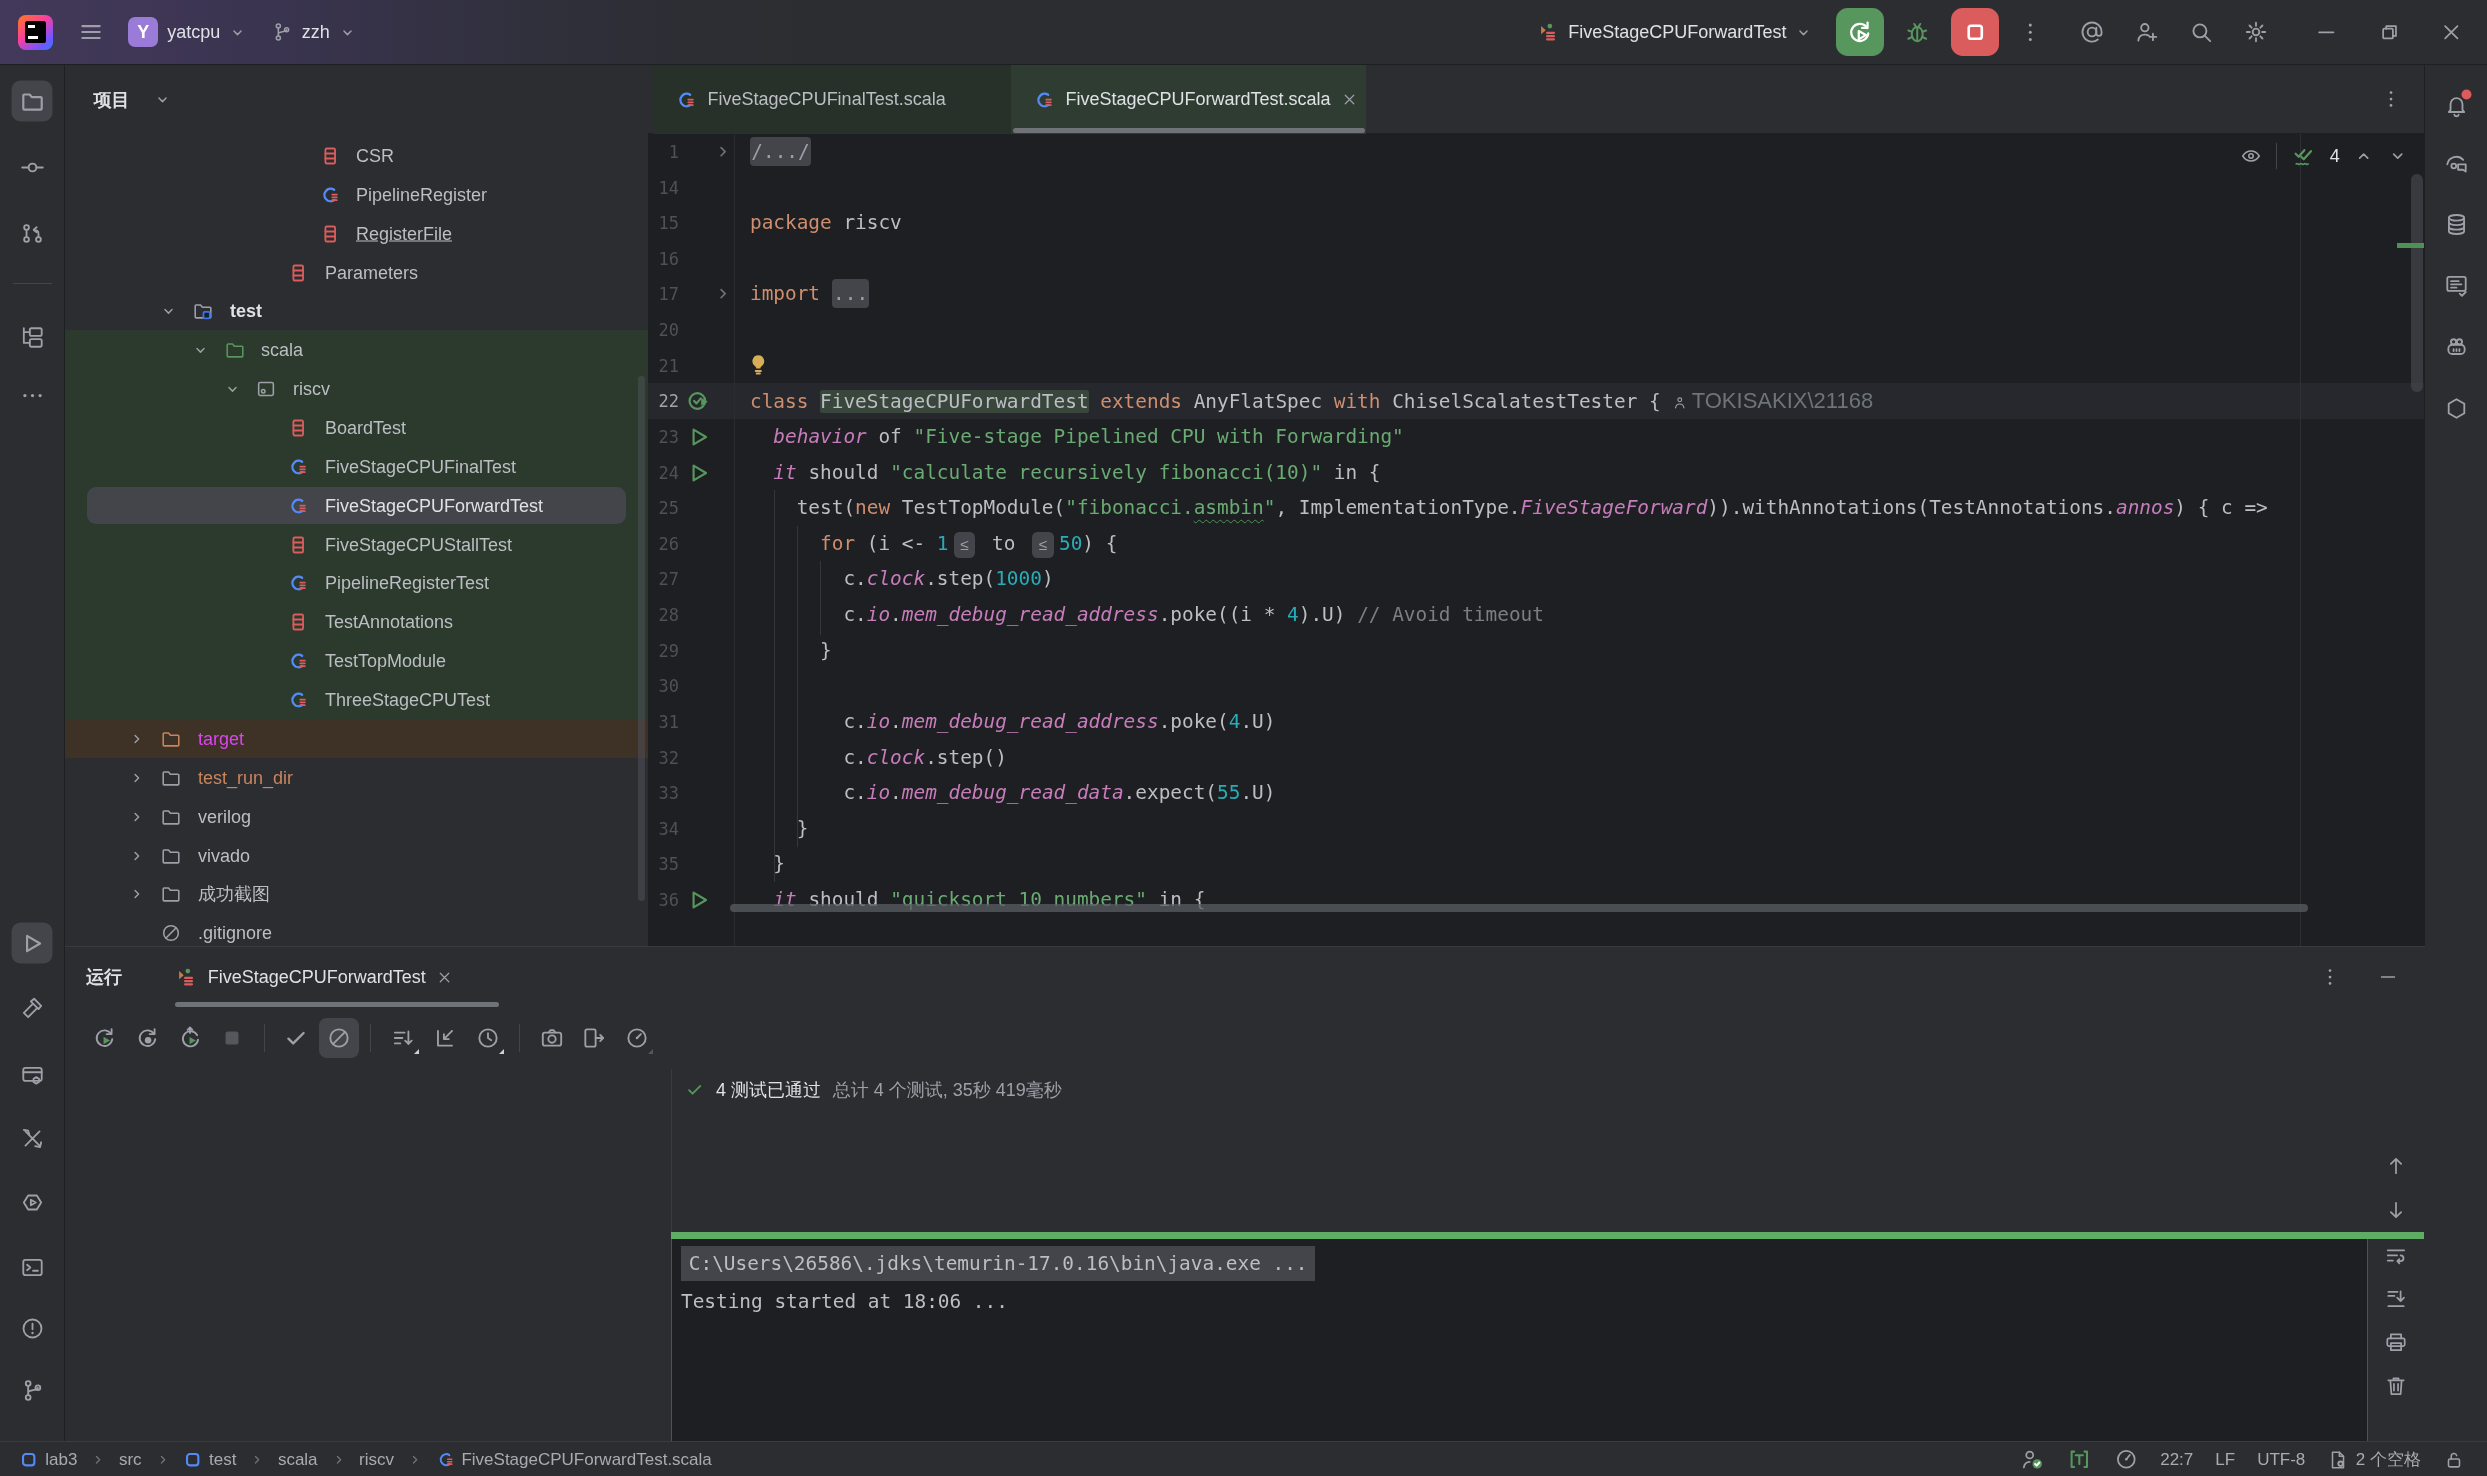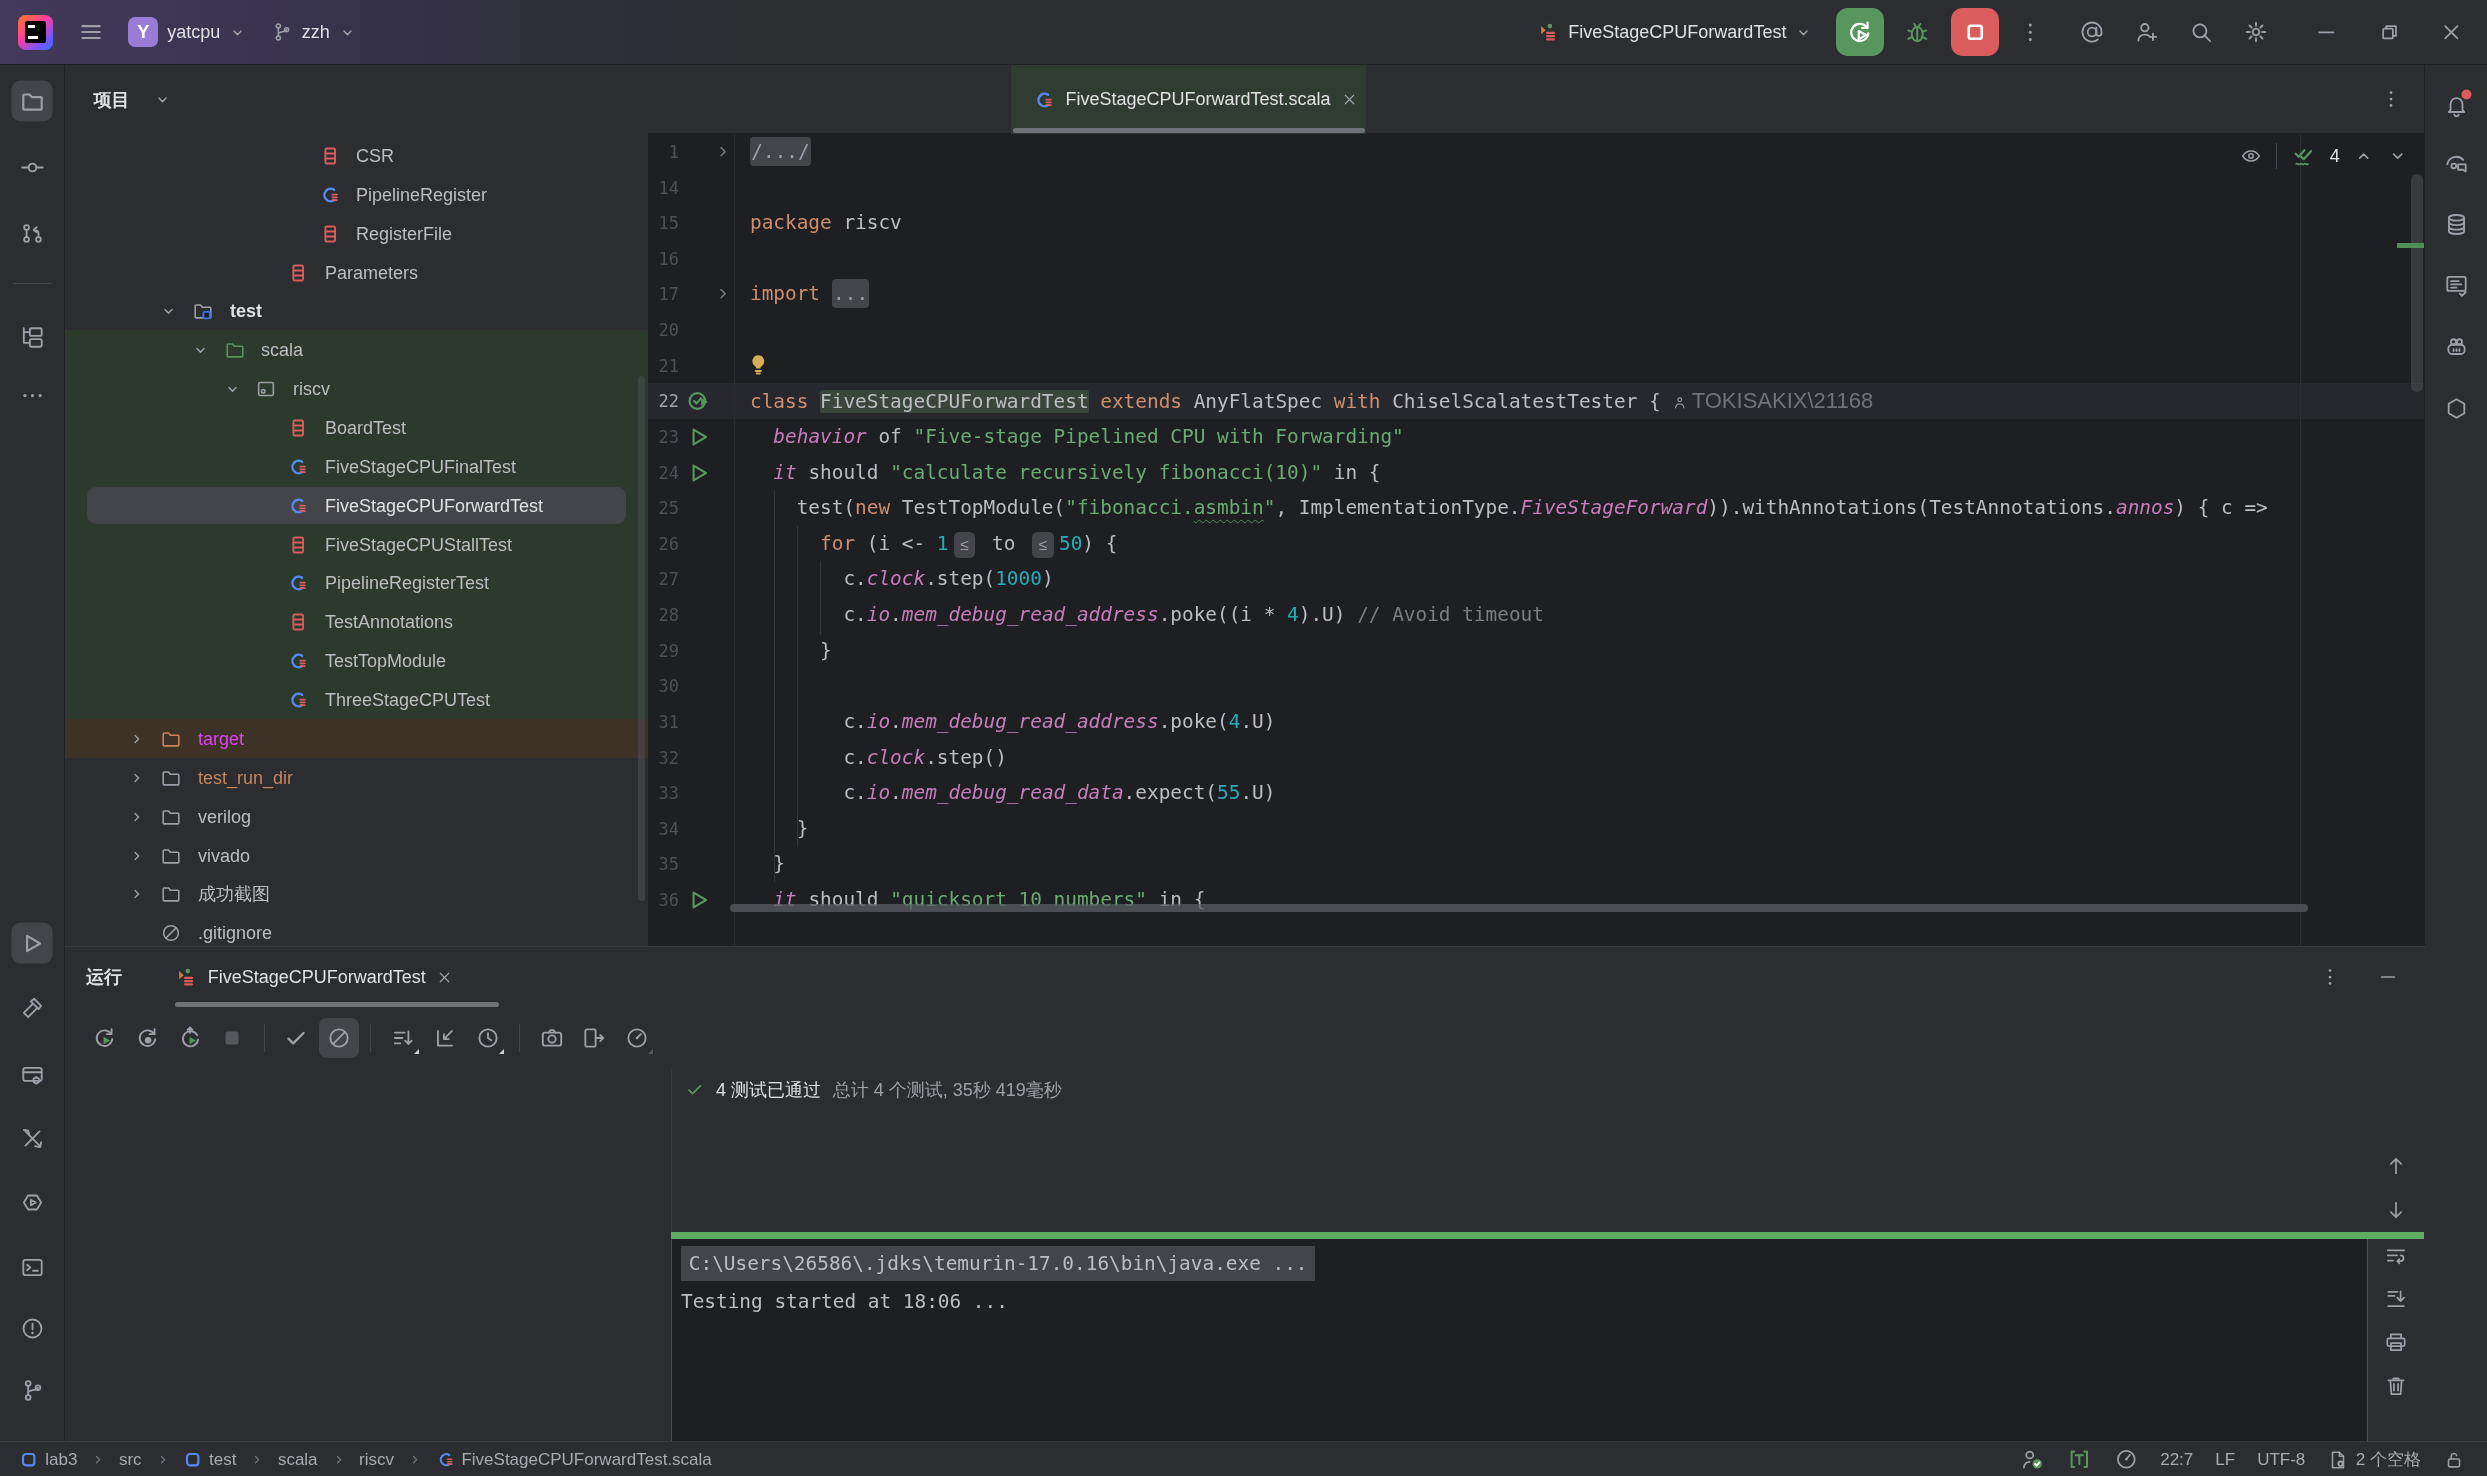--- a/index.html
+++ b/index.html
@@ -391,21 +391,21 @@
           </span>
           <span class="lbl" style="left: 291px;">PipelineRegister</span>
         </div>
         <div class="trow" style="top: 78px;">
           <span class="tic ic s34" style="left: 254px;">
             <svg viewBox="0 0 24 24" fill="none" stroke="currentColor" stroke-width="1.7" stroke-linecap="round" stroke-linejoin="round">
               <rect x="7" y="3.8" width="10.5" height="16.4" rx="1.5" stroke="#DB5C5C" stroke-width="2"></rect>
               <path d="M7 9.3h10.5M7 14.7h10.5" stroke="#DB5C5C" stroke-width="2"></path>
             </svg>
           </span>
-          <span class="lbl" style="left: 291px;">RegisterFile</span>
+          <span class="lbl" style="left: 291px; text-decoration: underline;">RegisterFile</span>
         </div>
         <div class="trow" style="top: 117px;">
           <span class="tic ic s34" style="left: 222px;">
             <svg viewBox="0 0 24 24" fill="none" stroke="currentColor" stroke-width="1.7" stroke-linecap="round" stroke-linejoin="round">
               <rect x="7" y="3.8" width="10.5" height="16.4" rx="1.5" stroke="#DB5C5C" stroke-width="2"></rect>
               <path d="M7 9.3h10.5M7 14.7h10.5" stroke="#DB5C5C" stroke-width="2"></path>
             </svg>
           </span>
           <span class="lbl" style="left: 260px;">Parameters</span>
         </div>
@@ -596,20 +596,29 @@
             </svg>
           </span>
           <span class="lbl" style="left: 133px;">.gitignore</span>
         </div>
       </div>
     <div id="tree-scroll"></div>
   </section>
 
   <section id="editor-col">
     <div id="tabbar">
+      <div class="tab tab1">
+        <span class="ic s34">
+            <svg viewBox="0 0 24 24" fill="none" stroke="currentColor" stroke-width="1.7" stroke-linecap="round" stroke-linejoin="round">
+              <path d="M16.5 6.3a6.8 6.8 0 1 0 .2 11.2" stroke="#548AF7" stroke-width="2.6"></path>
+              <path d="M14.5 11.5h5M14.5 14.5h5M14.5 17.5h5" stroke="#DB5C5C" stroke-width="2"></path>
+            </svg>
+          </span>
+        <span>FiveStageCPUFinalTest.scala</span>
+      </div>
       <div class="tab tab2">
         <span class="ic s34">
             <svg viewBox="0 0 24 24" fill="none" stroke="currentColor" stroke-width="1.7" stroke-linecap="round" stroke-linejoin="round">
               <path d="M16.5 6.3a6.8 6.8 0 1 0 .2 11.2" stroke="#548AF7" stroke-width="2.6"></path>
               <path d="M14.5 11.5h5M14.5 14.5h5M14.5 17.5h5" stroke="#DB5C5C" stroke-width="2"></path>
             </svg>
           </span>
         <span>FiveStageCPUForwardTest.scala</span>
         <span class="ic s26" style="color:var(--dim)">
             <svg viewBox="0 0 24 24" fill="none" stroke="currentColor" stroke-width="1.7" stroke-linecap="round" stroke-linejoin="round">

